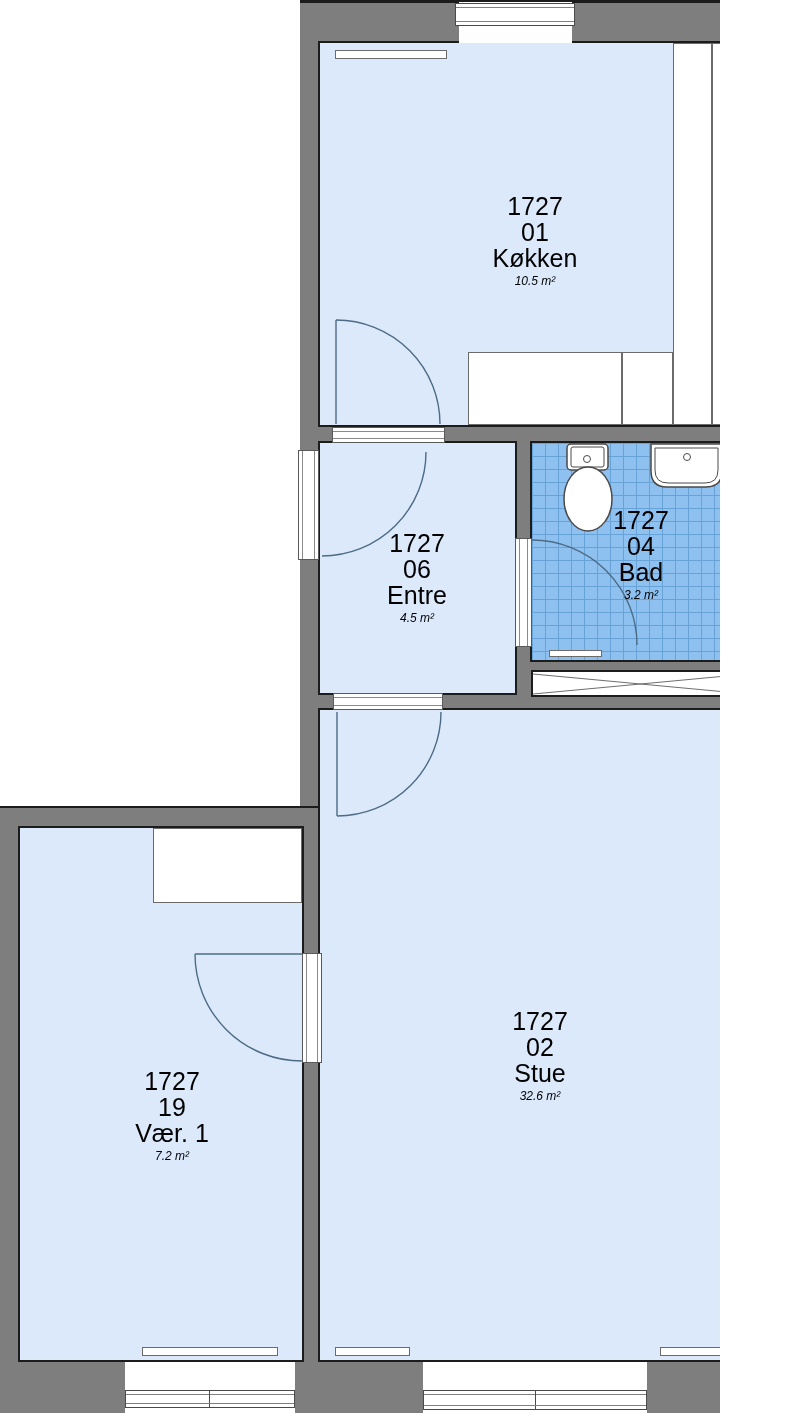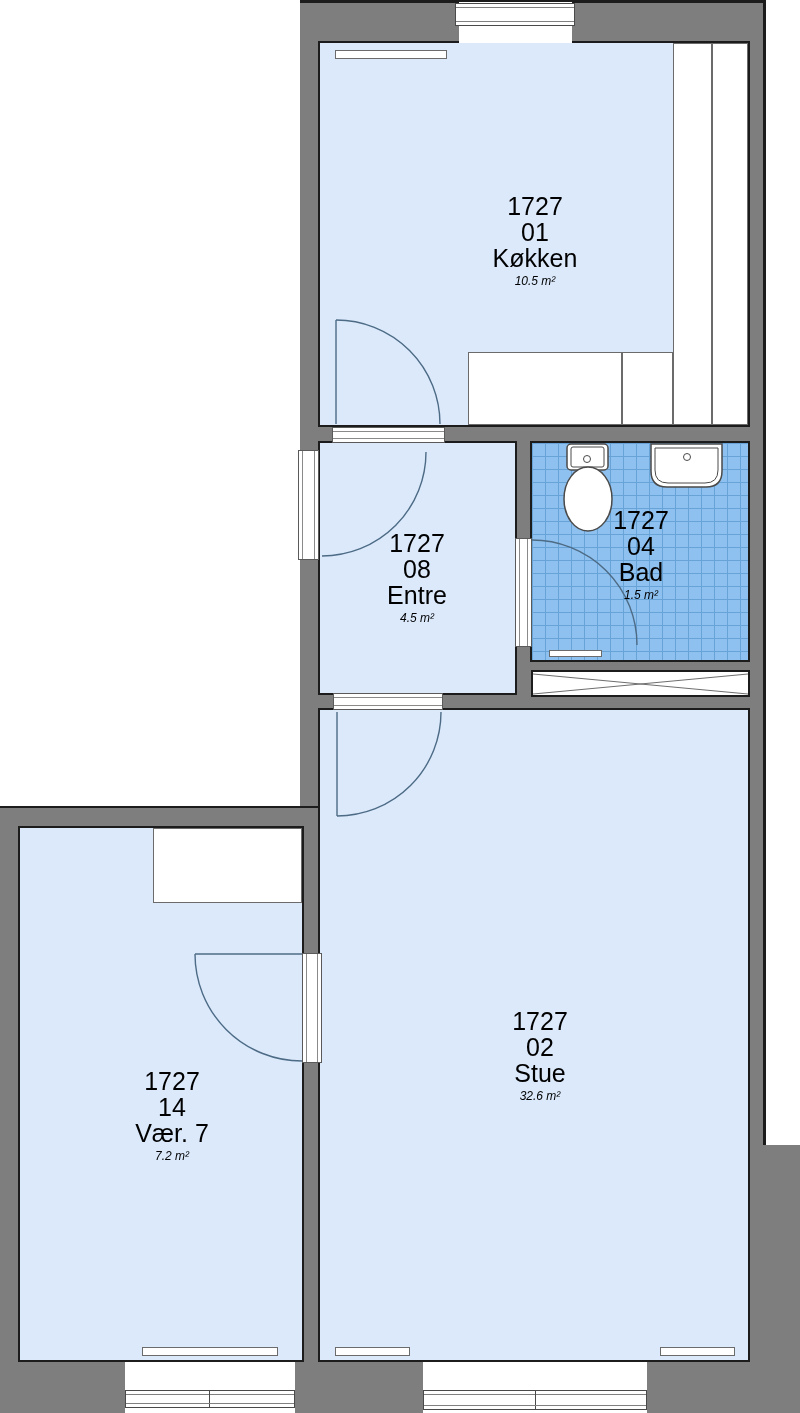--- a/index.html
+++ b/index.html
@@ -1,16 +1,16 @@
 <!DOCTYPE html>
 <html><head>
 <meta charset="utf-8">
 <style>
   html,body{margin:0;padding:0;background:#fff;}
-  #plan{position:relative;width:800px;height:1413px;background:#fff;overflow:hidden;
+  #plan{position:relative;width:720px;height:1413px;background:#fff;overflow:hidden;
         font-family:"Liberation Sans",sans-serif;}
   .wall{position:absolute;background:#7e7e7e;}
   .edge{position:absolute;background:#1c1c1c;}
   .floor{position:absolute;background:#dbe9fb;border:2px solid #1c1c1c;box-sizing:border-box;}
   .tile-floor{position:absolute;border:2px solid #1c1c1c;box-sizing:border-box;
       background-color:#8ec1f0;
       background-image:linear-gradient(#68a3d8 1px, transparent 1px),
                        linear-gradient(90deg,#68a3d8 1px, transparent 1px);
       background-size:13px 13px;}
   .furn{position:absolute;background:#fff;border:1px solid #6b6b6b;box-sizing:border-box;}
@@ -117,39 +117,39 @@
 
   <div class="room-label" style="left:535px;top:193px;">
     <div class="big">1727</div>
     <div class="big">01</div>
     <div class="big">Køkken</div>
     <div class="small">10.5 m²</div>
   </div>
 
   <div class="room-label" style="left:417px;top:530px;">
     <div class="big">1727</div>
-    <div class="big">08</div>
+    <div class="big">06</div>
     <div class="big">Entre</div>
     <div class="small">4.5 m²</div>
   </div>
 
   <div class="room-label" style="left:641px;top:507px;">
     <div class="big">1727</div>
     <div class="big">04</div>
     <div class="big">Bad</div>
-    <div class="small">1.5 m²</div>
+    <div class="small">3.2 m²</div>
   </div>
 
   <div class="room-label" style="left:540px;top:1008px;">
     <div class="big">1727</div>
     <div class="big">02</div>
     <div class="big">Stue</div>
     <div class="small">32.6 m²</div>
   </div>
 
   <div class="room-label" style="left:172px;top:1068px;">
     <div class="big">1727</div>
-    <div class="big">14</div>
-    <div class="big">Vær. 7</div>
+    <div class="big">19</div>
+    <div class="big">Vær. 1</div>
     <div class="small">7.2 m²</div>
   </div>
 
 </div>
 
 </body></html>

